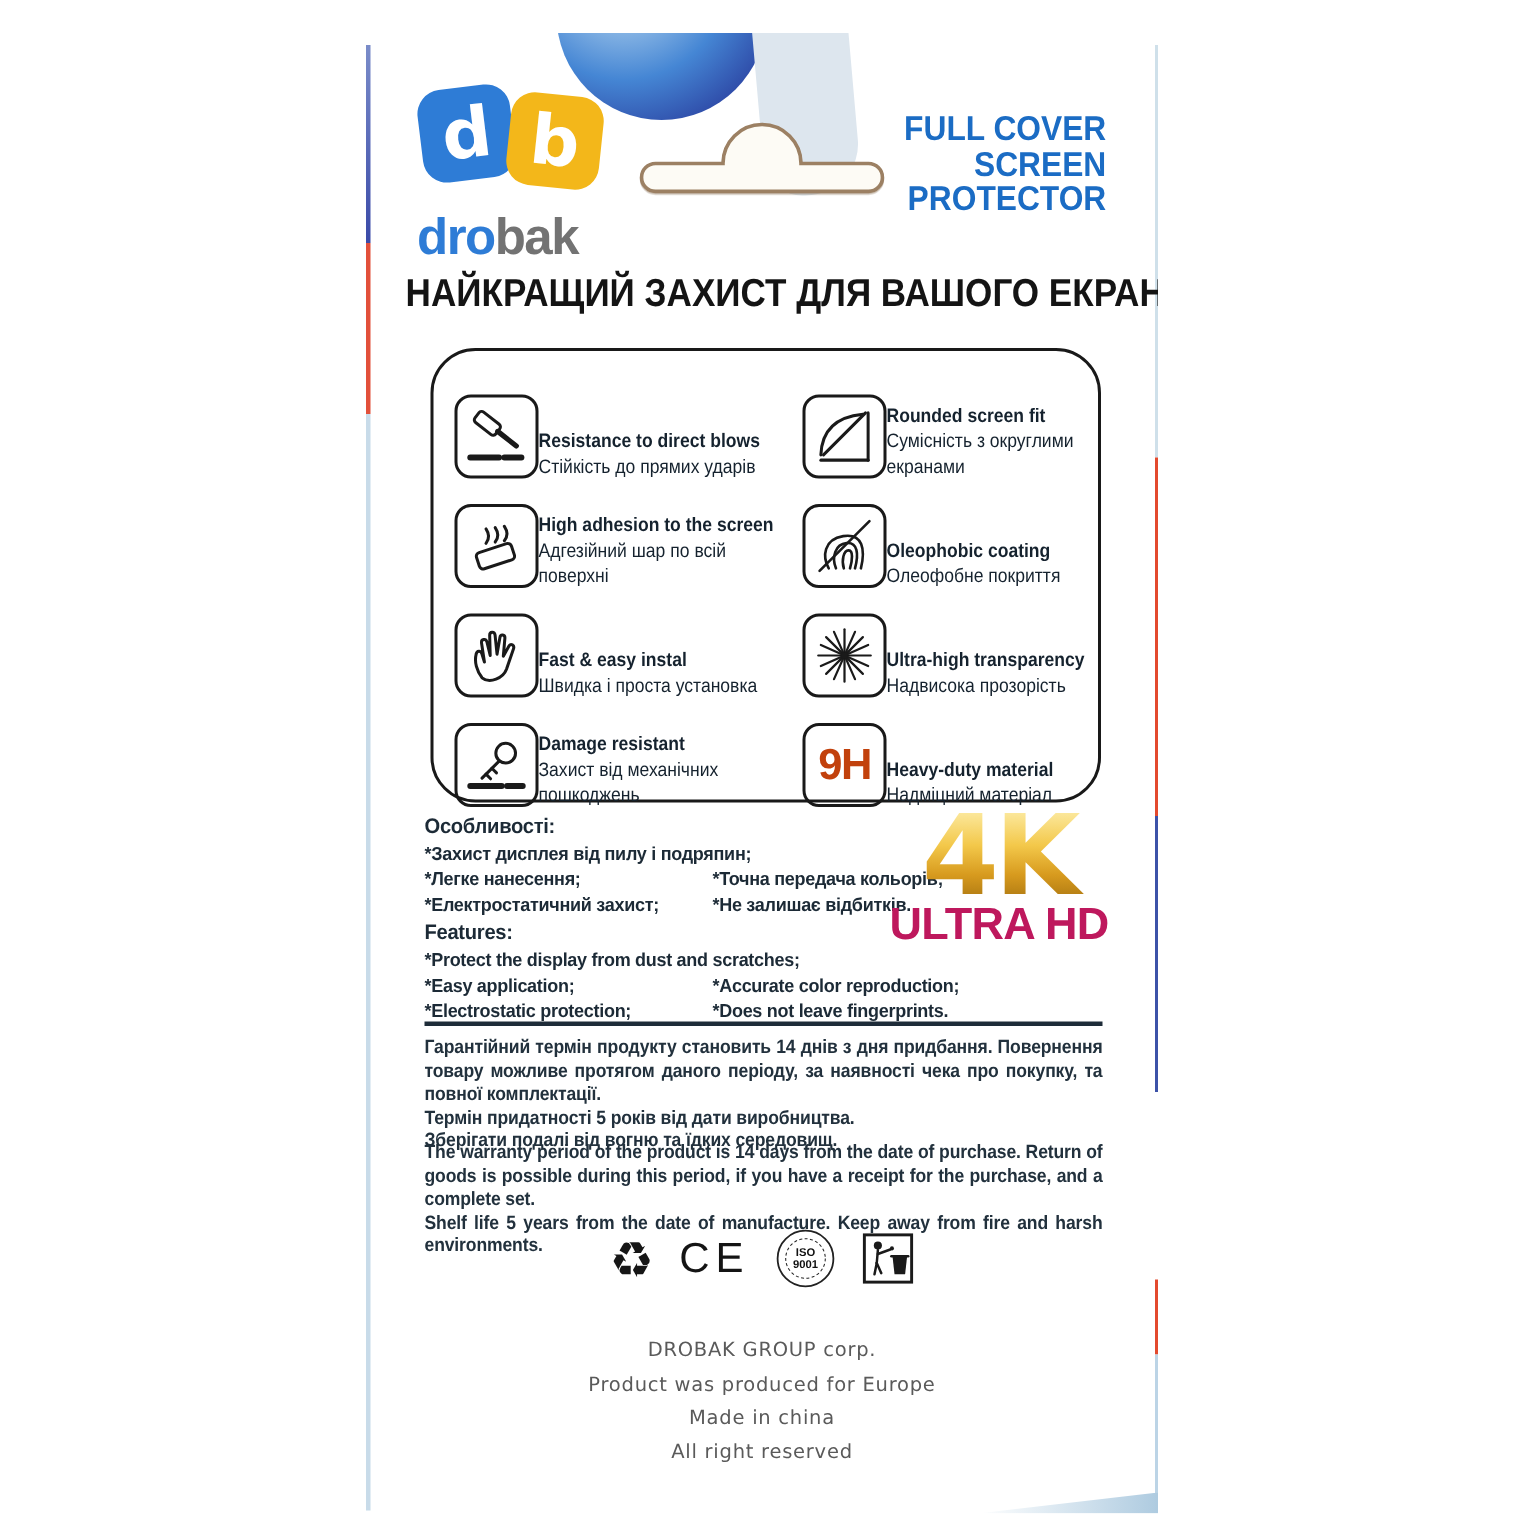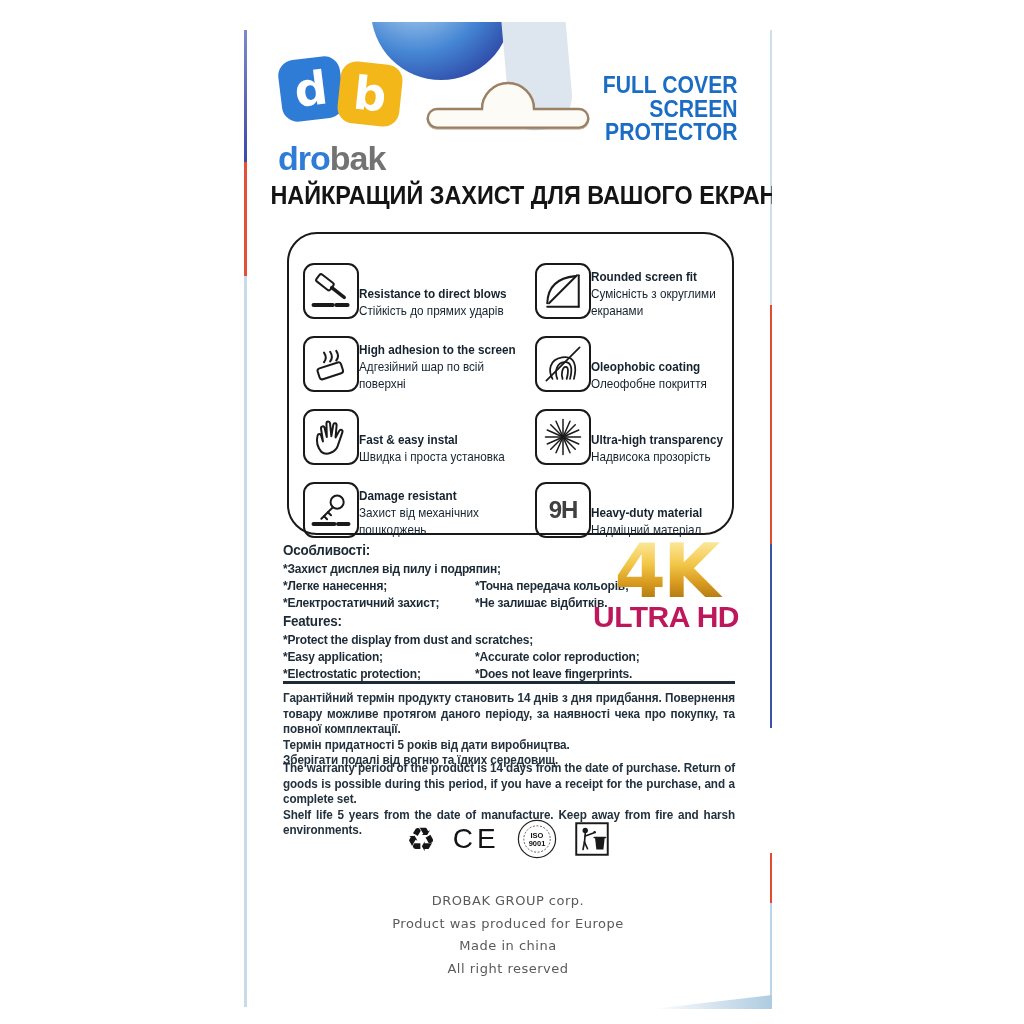--- a/index.html
+++ b/index.html
@@ -45,21 +45,21 @@
             font-size:26px;color:#141414;transform:scaleX(.9);white-space:nowrap;}
 
   
   .fbox{position:absolute;left:43px;top:210px;width:447px;height:303px;border:2.5px solid #191919;
         border-radius:30px;box-sizing:border-box;display:grid;grid-template-columns:1fr 1fr;
         grid-template-rows:repeat(4,1fr);grid-auto-flow:column;padding:12px 4px 10px 14px;column-gap:2px;}
   .frow{display:flex;align-items:flex-end;padding-top:3px;margin-top:14px;}
   .ficon{flex:0 0 56px;width:56px;height:56px;border:2.2px solid #191919;border-radius:11px;
          box-sizing:border-box;display:flex;align-items:center;justify-content:center;}
   .ficon svg{stroke:#1a1a1a;fill:none;stroke-linecap:round;stroke-linejoin:round;stroke-width:2.3;}
-  .nineH{font-size:24px;font-weight:700;color:#404040;letter-spacing:-1px;}
+  .nineH{font-size:29px;font-weight:700;color:#c2410c;letter-spacing:-1px;}
   .ftext{padding-top:4px;}
   .ft{font-size:13px;font-weight:700;color:#15222e;white-space:nowrap;transform:scaleX(.9);transform-origin:0 0;}
   .fs{font-size:13px;font-weight:500;color:#15222e;line-height:16.5px;width:168px;margin-top:2px;
       transform:scaleX(.9);transform-origin:0 0;}
 
   
   .sec{position:absolute;left:39px;font-size:12.5px;font-weight:700;color:#1c2a36;line-height:17px;
        letter-spacing:-0.2px;transform:scaleX(.96);transform-origin:0 0;}
   .sec-h{font-size:14px;margin-bottom:2px;}
   .sec-ua{top:520px;}

